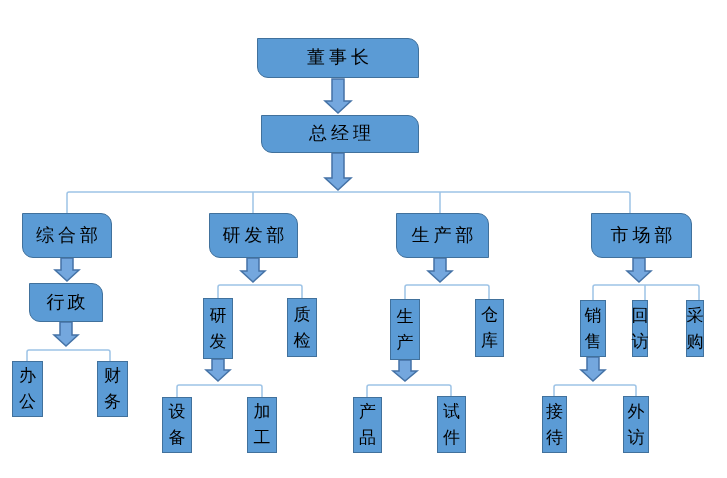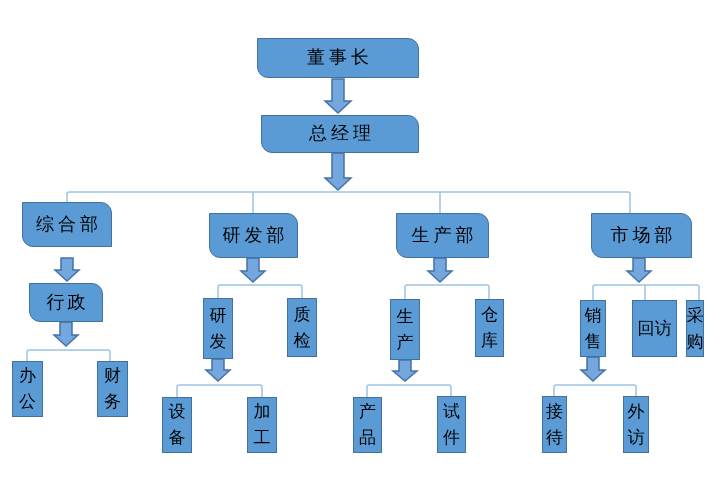--- a/index.html
+++ b/index.html
@@ -80,35 +80,35 @@
       <path d="M212 359 L224 359 L224 370 L230 370 L218 381 L206 370 L212 370 Z"></path>
       <path d="M399 360 L411 360 L411 371 L417 371 L405 381 L393 371 L399 371 Z"></path>
       <path d="M587 357 L599 357 L599 370 L605 370 L593 381 L581 370 L587 370 Z"></path>
     </g>
   </svg>
 
   <div class="node h" style="left:257px; top:38px; width:162px; height:40px;">董事长</div>
 
   <div class="node h" style="left:261px; top:115px; width:158px; height:38px;font-family:Liberation Serif, serif;">总经理</div>
 
-  <div class="node h" style="left:22px; top:202px; width:90px; height:45px;">综合部</div>
+  <div class="node h" style="left:22px; top:213px; width:90px; height:45px;">综合部</div>
   <div class="node h" style="left:209px; top:213px; width:89px; height:45px;">研发部</div>
   <div class="node h" style="left:396px; top:213px; width:93px; height:45px;">生产部</div>
   <div class="node h" style="left:591px; top:213px; width:101px; height:45px;">市场部</div>
 
   <div class="node h" style="left:29px; top:283px; width:74px; height:39px; letter-spacing:3px; text-indent:3px;">行政</div>
 
   <div class="node v" style="left:203px; top:298px; width:30px; height:61px;">研发</div>
   <div class="node v" style="left:287px; top:298px; width:30px; height:59px;">质检</div>
 
   <div class="node v" style="left:390px; top:299px; width:30px; height:61px;">生产</div>
   <div class="node v" style="left:475px; top:299px; width:29px; height:58px;">仓库</div>
 
   <div class="node v" style="left:580px; top:300px; width:26px; height:57px;">销售</div>
-  <div class="node v" style="left:632px; top:300px; width:45px; height:57px;">回访</div>
+  <div class="node v" style="left:632px; top:300px; width:16px; height:57px;">回访</div>
   <div class="node v" style="left:686px; top:300px; width:18px; height:57px;">采购</div>
 
   <div class="node v" style="left:12px; top:361px; width:31px; height:56px;">办公</div>
   <div class="node v" style="left:97px; top:361px; width:31px; height:56px;">财务</div>
 
   <div class="node v" style="left:162px; top:397px; width:30px; height:56px;">设备</div>
   <div class="node v" style="left:247px; top:397px; width:30px; height:56px;text-align:center;">加工</div>
 
   <div class="node v" style="left:353px; top:397px; width:29px; height:56px;">产品</div>
   <div class="node v" style="left:437px; top:396px; width:29px; height:57px;">试件</div>

